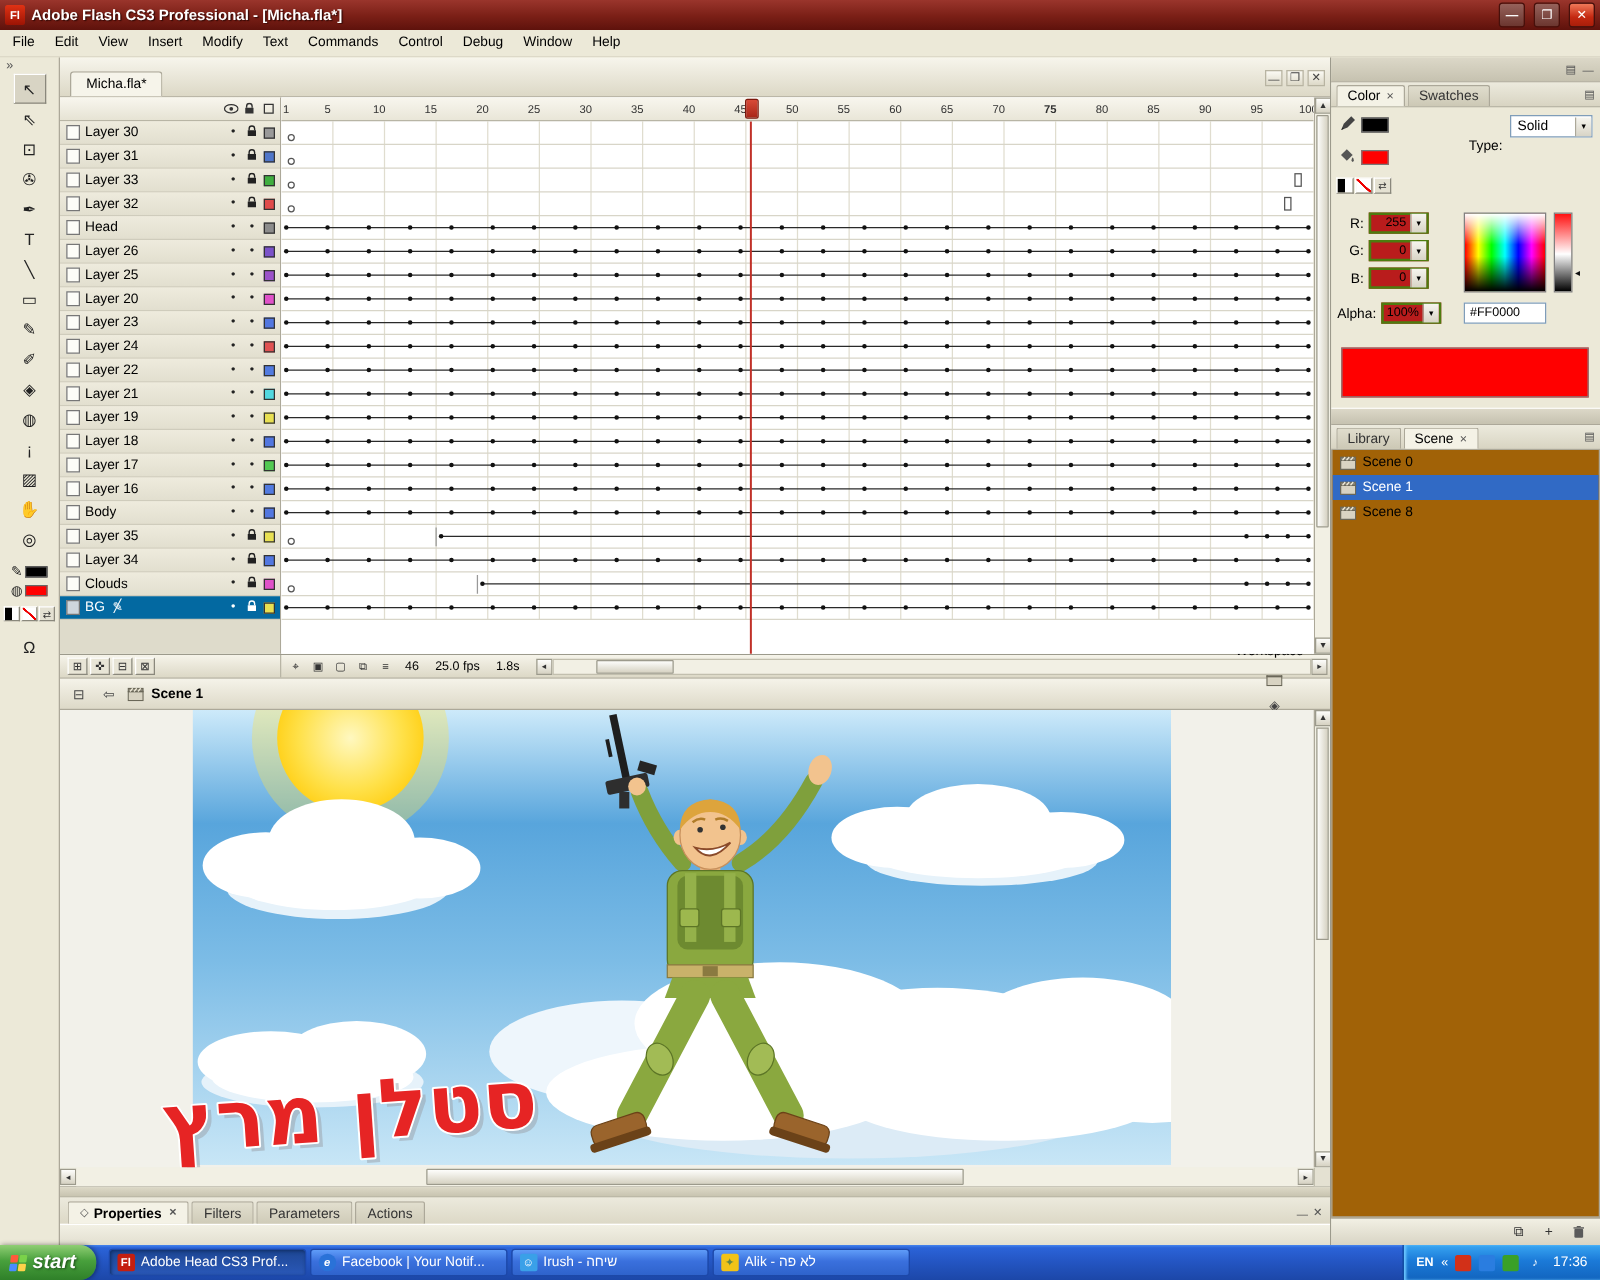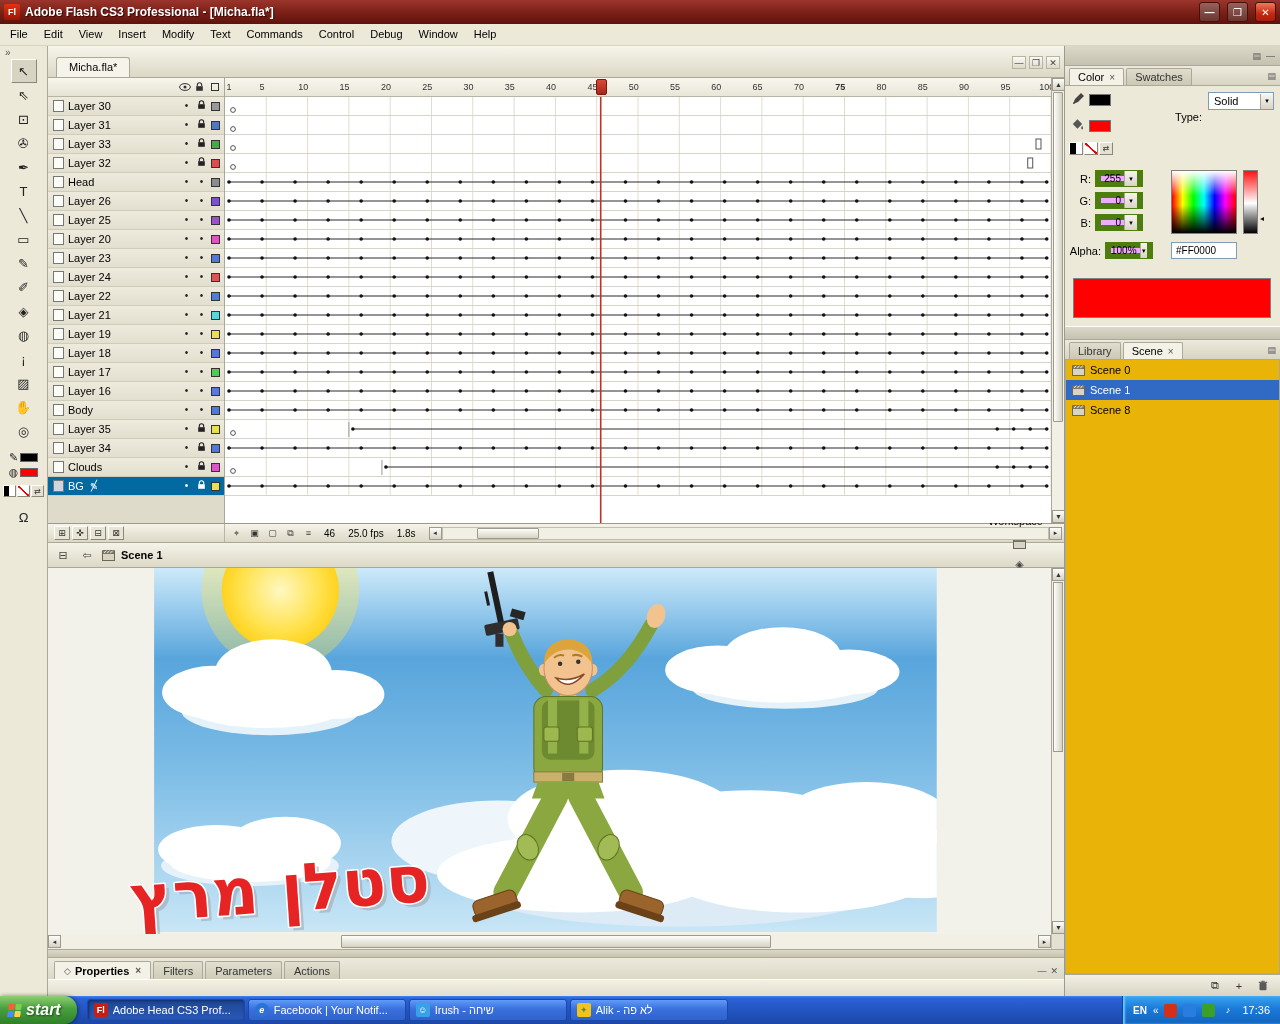--- a/index.html
+++ b/index.html
@@ -133,30 +133,30 @@
 .chip-stroke{left:24px;top:8px;background:#000;}
 .chip-fill{left:24px;top:34px;}
 .cp-type-label{position:absolute;right:78px;top:9px;margin-top:16px;}
 .cp-select{position:absolute;right:6px;top:6px;width:66px;height:18px;background:#fff;border:1px solid #7f9db9;display:flex;align-items:center;}
 .cp-select span:first-child{flex:1;padding-left:5px;}
 .cp-minis{position:absolute;left:4px;top:56px;display:flex;gap:1px;}
 .cp-mini{width:14px;height:13px;border:1px solid;border-color:#fff #8a887c #8a887c #fff;background:#e4e1d2;font-size:8px;display:flex;align-items:center;justify-content:center;color:#333;}
 .none-chip{background:linear-gradient(to top right,#fff 44%,#e00 45%,#e00 55%,#fff 56%);}
 .bw-chip{background:linear-gradient(90deg,#000 50%,#fff 50%);}
 .ch-label{position:absolute;left:0;width:26px;text-align:right;}
-.ch-box{position:absolute;left:30px;width:48px;height:17px;background:#f0abfc;border:6px solid #4d7c0f;display:flex;align-items:center;}
+.ch-box{position:absolute;left:30px;width:48px;height:17px;background:#b91c1c;border:2px solid #4d7c0f;display:flex;align-items:center;}
 .ch-box span:first-child{flex:1;text-align:right;padding-right:3px;font-size:10px;}
 .ch-dd{width:13px;height:15px;background:linear-gradient(#f6f5ef,#d8d4c6);border-left:1px solid #aca899;font-size:7px;display:flex;align-items:center;justify-content:center;}
 .cp-spectrum{position:absolute;left:106px;top:84px;width:66px;height:64px;border:1px solid #808080;background:linear-gradient(to bottom,#fff 0%,rgba(255,255,255,0) 40%,rgba(0,0,0,0) 55%,#000 100%),linear-gradient(to right,#f00,#ff0,#0f0,#0ff,#00f,#f0f,#f00);}
 .cp-strip{position:absolute;left:178px;top:84px;width:15px;height:64px;border:1px solid #808080;background:linear-gradient(#ff1010,#ffffff 52%,#000);}
 .strip-mark{position:absolute;left:195px;top:128px;font-size:8px;color:#111;}
 .cp-hex{position:absolute;left:106px;top:156px;width:66px;height:17px;background:#fff;border:1px solid #7f9db9;display:flex;align-items:center;padding-left:4px;font-size:10px;}
 .cp-preview{position:absolute;left:8px;top:192px;width:198px;height:40px;border:1px solid #808080;}
 
-.scene-list{flex:1;background:#eab308;border:1px solid #aca899;border-top:none;margin:0 0 0 0;overflow:hidden;}
+.scene-list{flex:1;background:#a16207;border:1px solid #aca899;border-top:none;margin:0 0 0 0;overflow:hidden;}
 .scene-item{height:20px;display:flex;align-items:center;gap:5px;padding-left:6px;font-size:11px;}
 .scene-item.sel{background:#316ac5;color:#fff;}
 .clap{display:flex;align-items:center;}
 .scene-footer{height:22px;background:linear-gradient(#f2f0e4,#d8d4c4);border-top:1px solid #aca899;display:flex;align-items:center;justify-content:flex-end;gap:6px;padding:0 8px;}
 .sf-btn{width:18px;height:16px;display:flex;align-items:center;justify-content:center;font-size:11px;color:#333;}
 
 
 .taskbar{position:absolute;left:0;right:0;bottom:0;height:28px;background:linear-gradient(180deg,#4584ee 0%,#2b63d8 8%,#2456c4 45%,#1c47a8 100%);display:flex;align-items:center;font-family:"Liberation Sans","DejaVu Sans",sans-serif;}
 .startbtn{height:28px;display:flex;align-items:center;gap:5px;padding:0 16px 0 8px;background:linear-gradient(180deg,#8fce74 0%,#48a03c 45%,#2f8029 100%);border-radius:0 13px 13px 0;box-shadow:1px 0 4px rgba(0,0,0,.45);}
 .start-label{color:#fff;font-weight:bold;font-style:italic;font-size:16px;text-shadow:1px 1px 2px #1c4c18;}

